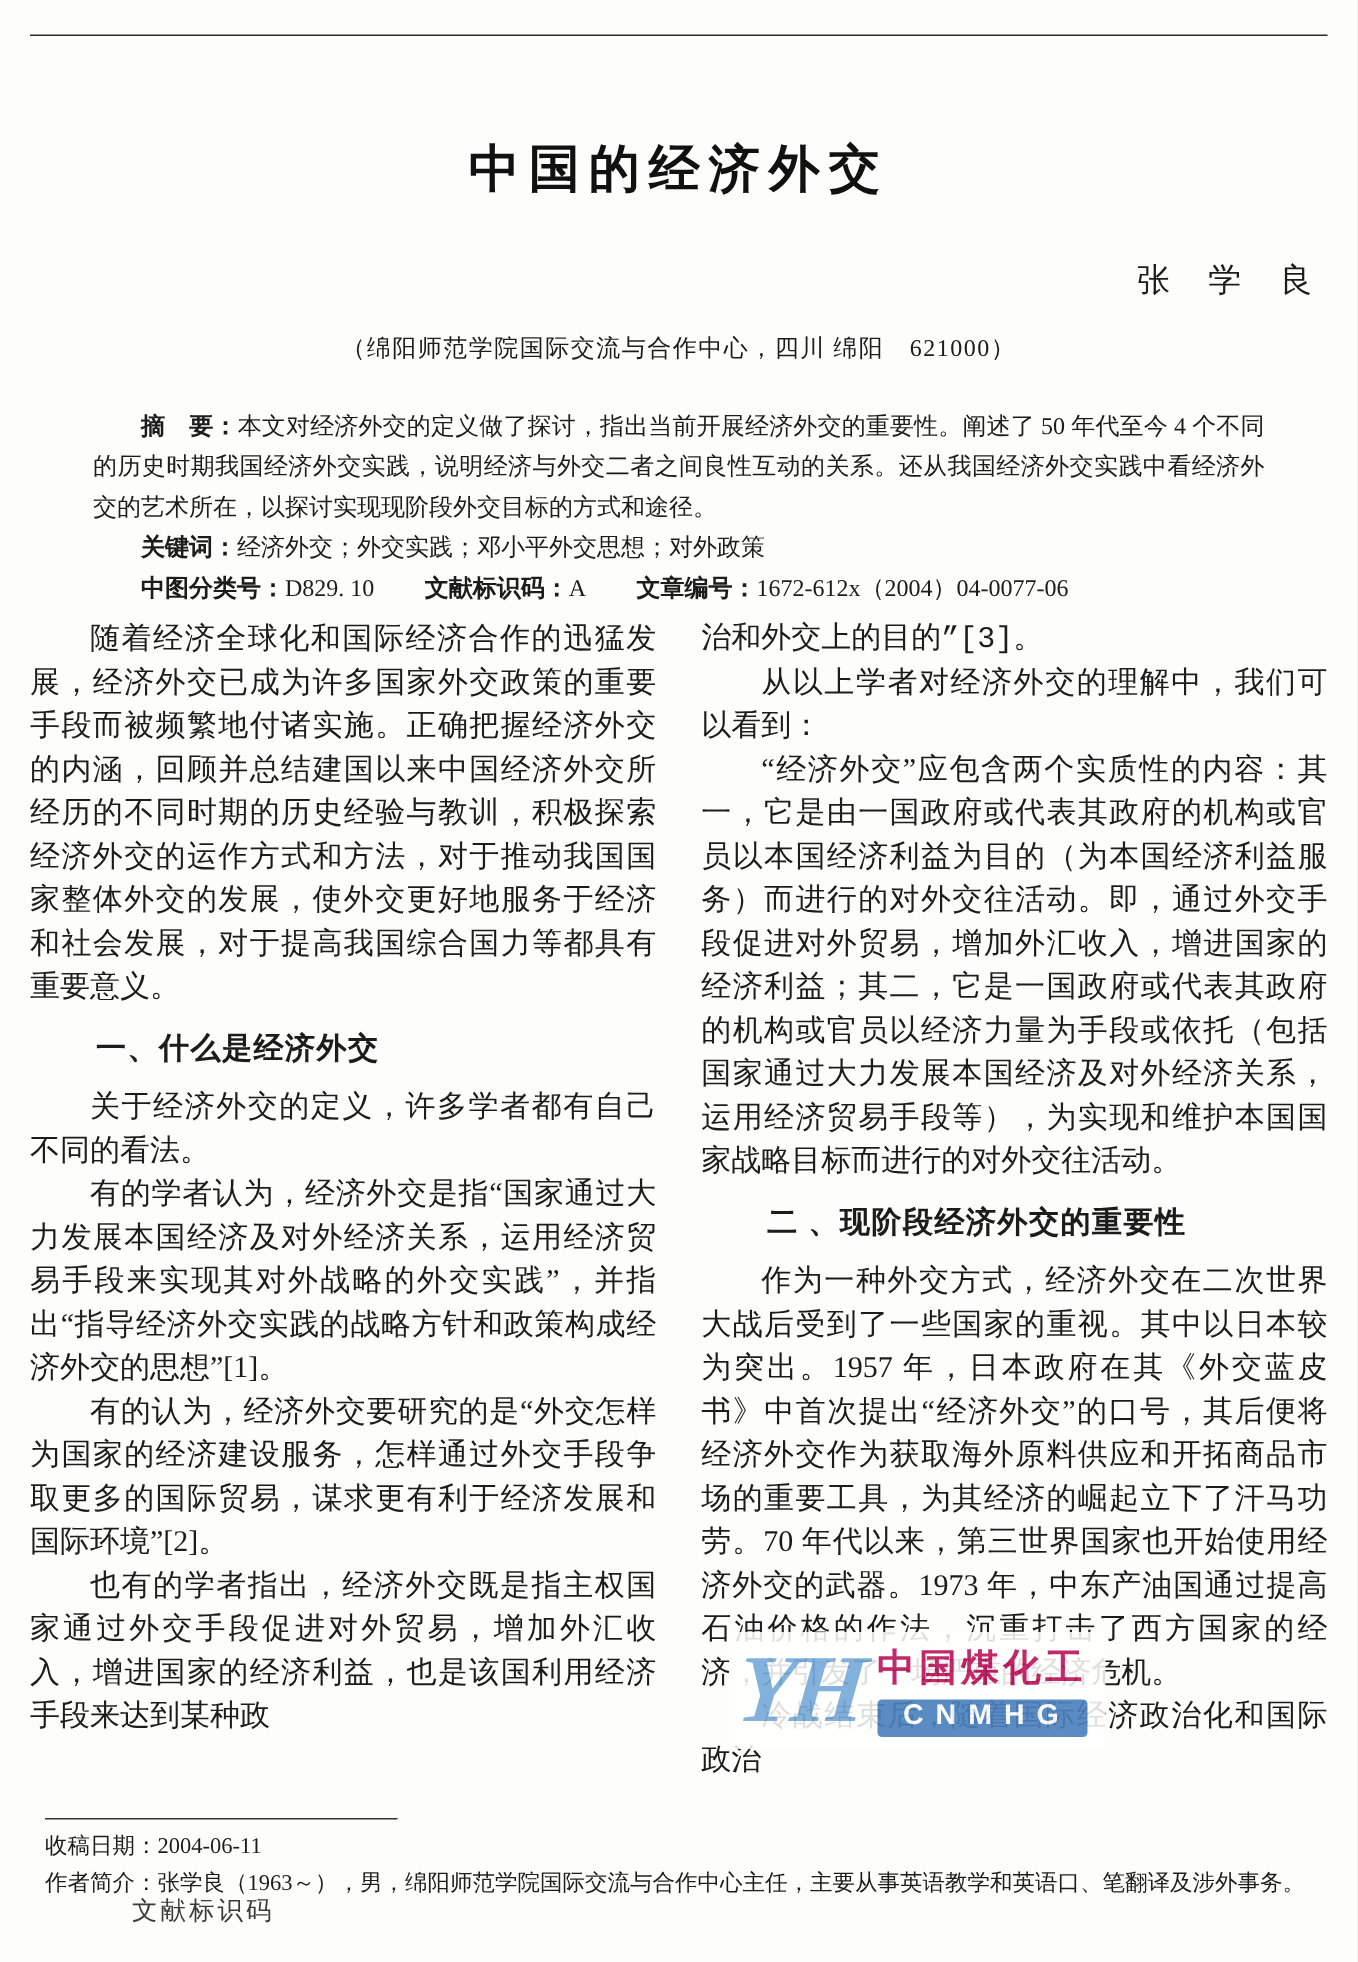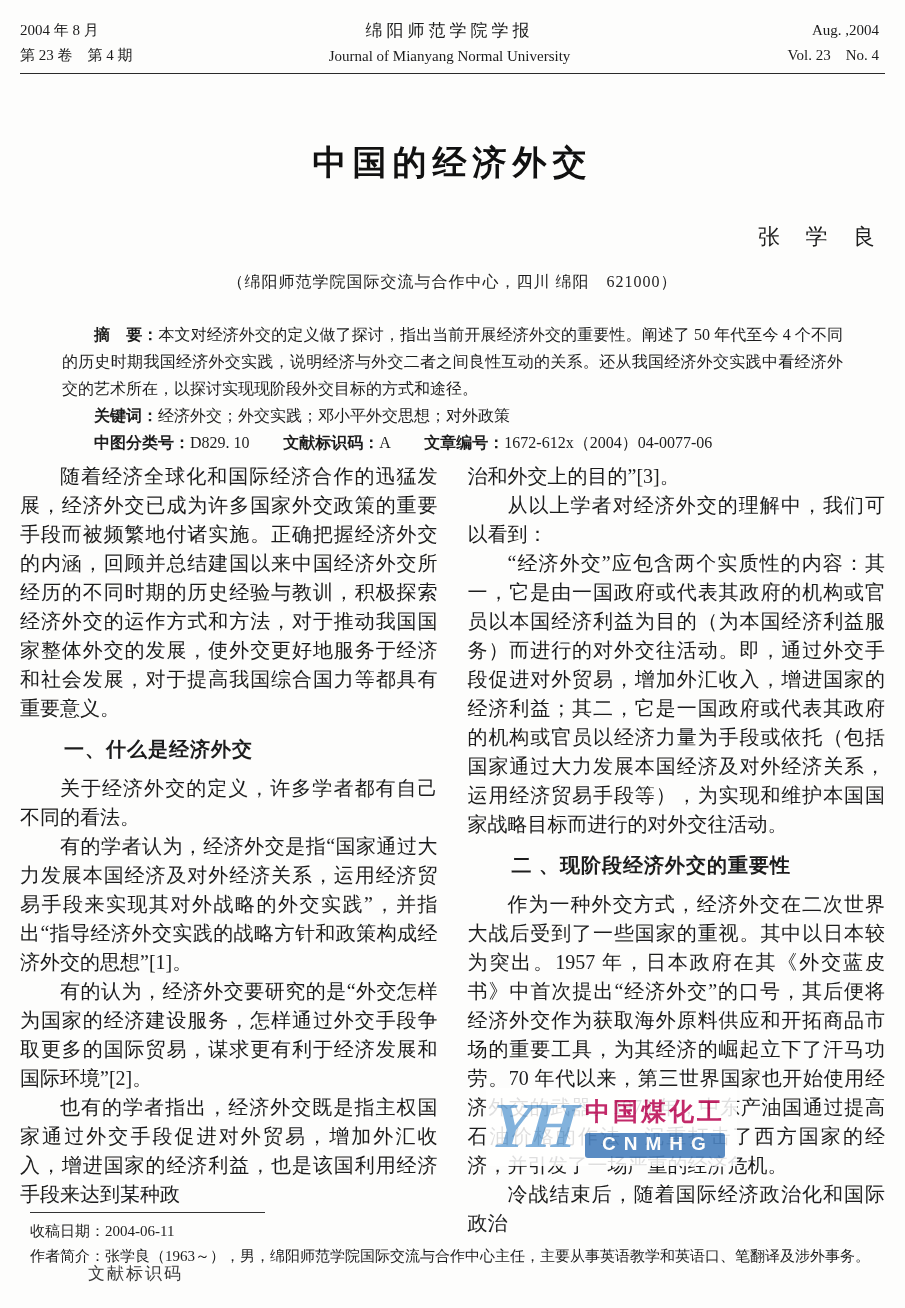--- a/index.html
+++ b/index.html
@@ -41,21 +41,21 @@
   .abstract{margin:28px 42px 0 42px;font-size:16px;line-height:27px;}
   .abstract p{margin:0;text-align:justify;}
   .abs-main{text-indent:2em;}
   .abs-kw,.abs-clc{text-indent:2em;}
   .b{font-weight:bold;}
   .clc-gap{display:inline-block;width:2.1em;}
   
   .columns{display:flex;gap:30px;margin-top:6px;}
   .col{flex:1;min-width:0;font-size:20px;line-height:29px;text-align:justify;}
   .bp{margin:0;text-indent:2em;}
-  .bp.noindent{text-indent:0;}
+  .bp.noindent{text-indent:0;font-family:Liberation Mono, monospace;}
   .sec-h{margin:12px 0 10px 0;font-size:20px;font-weight:bold;text-indent:2.2em;font-family:"Liberation Sans",sans-serif;letter-spacing:1px;}
   
   .footnote{position:absolute;left:30px;right:20px;top:1212px;font-size:15px;line-height:25px;}
   .footnote-rule{width:235px;border-top:1.2px solid #333;margin-bottom:6px;}
   .footnote p{margin:0;}
   
   .provider{position:absolute;left:88px;top:1262px;font-size:17px;color:#3a3a3a;letter-spacing:2px;}
   .page-num{position:absolute;right:42px;top:1331px;font-size:12px;letter-spacing:1px;font-family:Liberation Mono, monospace;}
   
   .watermark{
@@ -81,34 +81,20 @@
     font-weight:bold;letter-spacing:8px;padding:0 6px 3px 12px;
     font-size:19px;border-radius:3px;
     font-family:"Liberation Sans",sans-serif;
   }
 </style>
 </head>
 <body>
 
 <div class="page">
 
-  <header class="journal-header">
-    <div class="jh-left">
-      <div>2004 年 8 月</div>
-      <div>第 23 卷　第 4 期</div>
-    </div>
-    <div class="jh-center">
-      <div class="jh-cn">绵阳师范学院学报</div>
-      <div class="jh-en">Journal of Mianyang Normal University</div>
-    </div>
-    <div class="jh-right">
-      <div>Aug. ,2004</div>
-      <div>Vol. 23　No. 4</div>
-    </div>
-  </header>
   <div class="header-rule"></div>
 
   <h1 class="title">中国的经济外交</h1>
   <div class="author">张 学 良</div>
   <div class="affiliation">（绵阳师范学院国际交流与合作中心，四川 绵阳　621000）</div>
 
   <section class="abstract">
     <p class="abs-main"><span class="b">摘　要：</span><span>本文对经济外交的定义做了探讨，指出当前开展经济外交的重要性。阐述了 50 年代至今 4 个不同的历史时期我国经济外交实践，说明经济与外交二者之间良性互动的关系。还从我国经济外交实践中看经济外交的艺术所在，以探讨实现现阶段外交目标的方式和途径。</span></p>
     <p class="abs-kw"><span class="b">关键词：</span><span>经济外交；外交实践；邓小平外交思想；对外政策</span></p>
     <p class="abs-clc"><span class="b">中图分类号：</span><span>D829. 10</span><span class="clc-gap"></span><span class="b">文献标识码：</span><span>A</span><span class="clc-gap"></span><span class="b">文章编号：</span><span>1672-612x（2004）04-0077-06</span></p>

